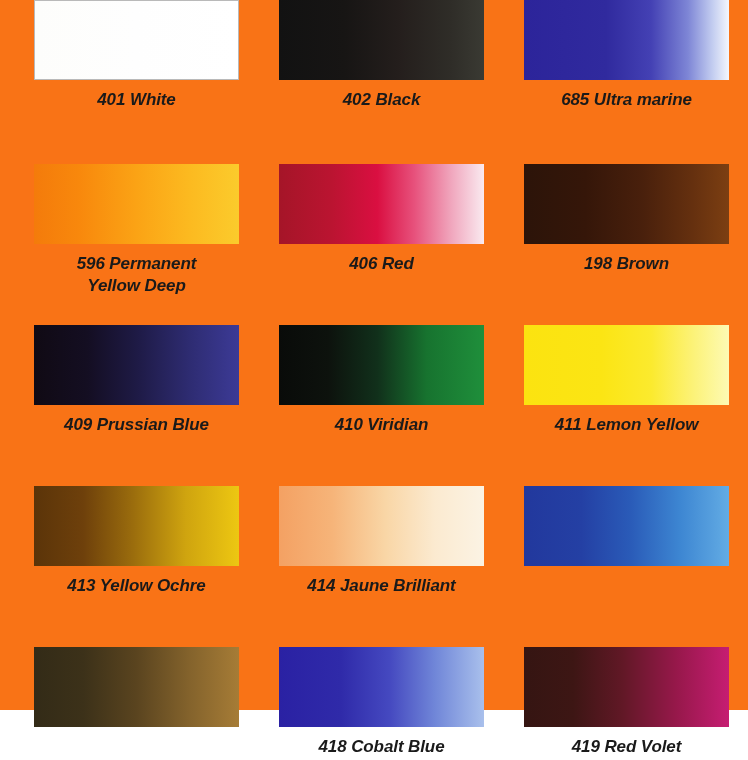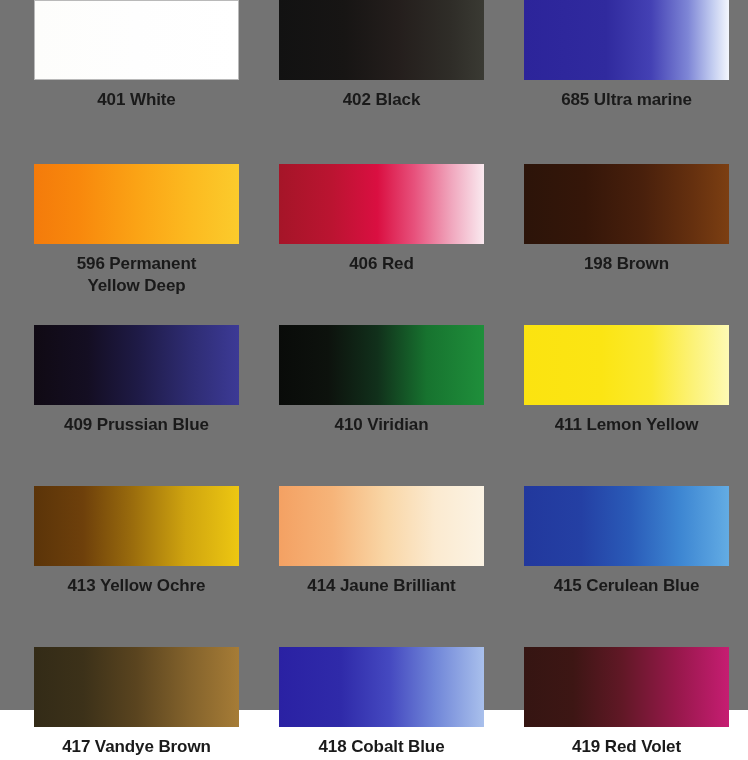--- a/index.html
+++ b/index.html
@@ -13,21 +13,22 @@
     height: 760px;
     font-family: "Liberation Sans", sans-serif;
     -webkit-font-smoothing: antialiased;
     overflow: hidden;
   }
 
   #chart-sheet {
     position: relative;
     width: 748px;
     height: 710px;
-    background: #737373;
+    background: #f97316;
+    font-style: italic;
   }
 
   .swatch-grid {
     position: absolute;
     left: 0;
     top: 0;
     width: 748px;
     display: grid;
     grid-template-columns: 205px 205px 205px;
     column-gap: 40px;
@@ -121,25 +122,23 @@
       <div class="swatch-cell row-3">
         <div class="swatch-chip" style="background-image: linear-gradient(90deg, rgb(91, 52, 9) 0%, rgb(110, 64, 11) 24%, rgb(154, 108, 13) 48%, rgb(207, 164, 15) 74%, rgb(237, 199, 18) 100%);"></div>
         <div class="swatch-label">413 Yellow Ochre</div>
       </div>
       <div class="swatch-cell row-3">
         <div class="swatch-chip" style="background-image: linear-gradient(90deg, rgb(244, 161, 99) 0%, rgb(246, 180, 121) 26%, rgb(249, 214, 166) 52%, rgb(251, 234, 208) 76%, rgb(251, 243, 228) 100%);"></div>
         <div class="swatch-label">414 Jaune Brilliant</div>
       </div>
       <div class="swatch-cell row-3">
         <div class="swatch-chip" style="background-image: linear-gradient(90deg, rgb(34, 56, 157) 0%, rgb(36, 64, 164) 28%, rgb(42, 91, 184) 52%, rgb(61, 134, 210) 76%, rgb(99, 172, 228) 100%);"></div>
-        <div class="swatch-label">415 Cerulean Blue</div>
       </div>
       <div class="swatch-cell row-4">
         <div class="swatch-chip" style="background-image: linear-gradient(90deg, rgb(51, 43, 23) 0%, rgb(60, 49, 25) 24%, rgb(90, 68, 31) 50%, rgb(132, 99, 44) 76%, rgb(166, 124, 54) 100%);"></div>
-        <div class="swatch-label">417 Vandye Brown</div>
       </div>
       <div class="swatch-cell row-4">
         <div class="swatch-chip" style="background-image: linear-gradient(90deg, rgb(42, 33, 163) 0%, rgb(47, 42, 169) 30%, rgb(69, 73, 192) 54%, rgb(112, 134, 216) 76%, rgb(169, 192, 236) 100%);"></div>
         <div class="swatch-label">418 Cobalt Blue</div>
       </div>
       <div class="swatch-cell row-4">
         <div class="swatch-chip" style="background-image: linear-gradient(90deg, rgb(53, 21, 18) 0%, rgb(61, 22, 20) 24%, rgb(97, 24, 38) 48%, rgb(150, 24, 74) 74%, rgb(198, 29, 114) 100%);"></div>
         <div class="swatch-label">419 Red Volet</div>
       </div>
     </div>

